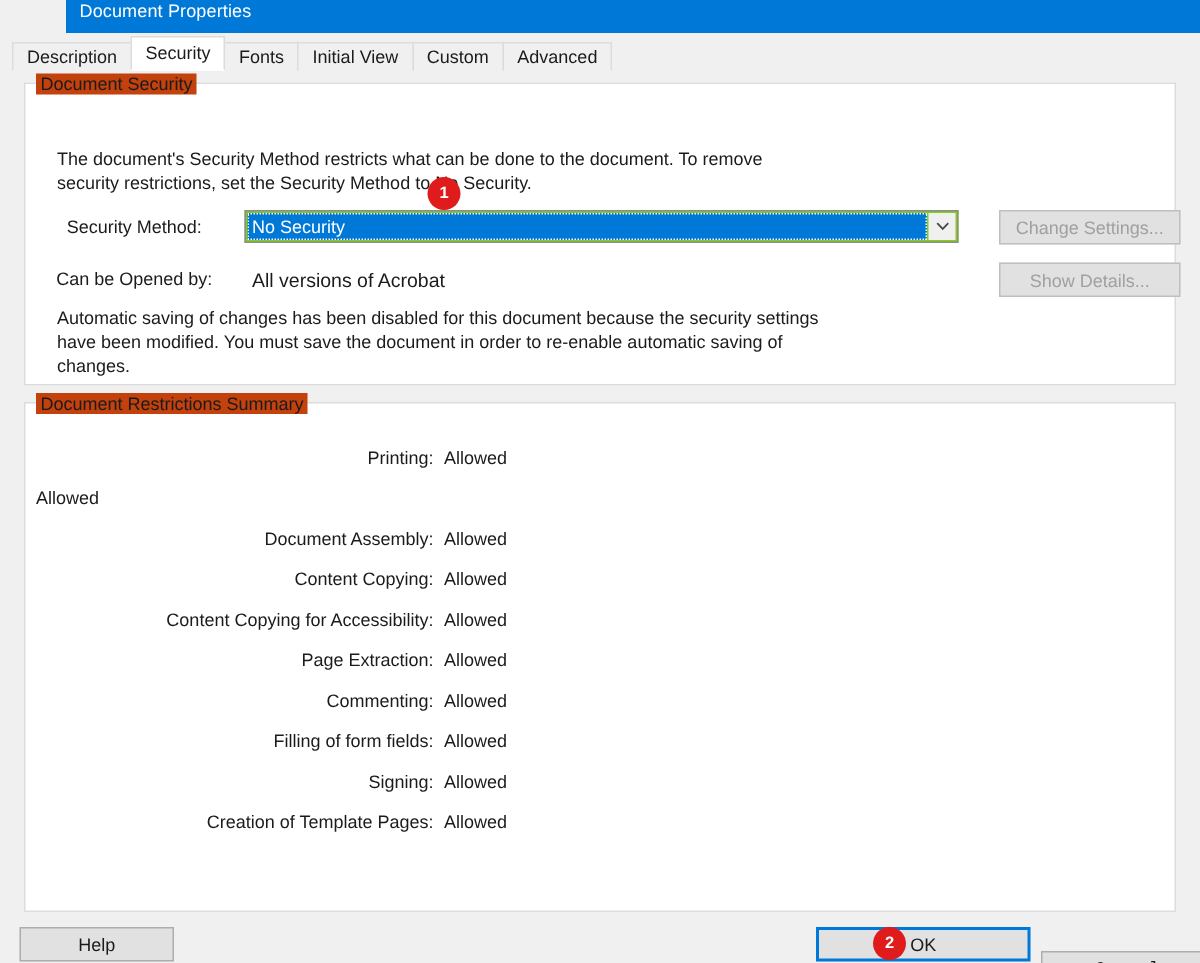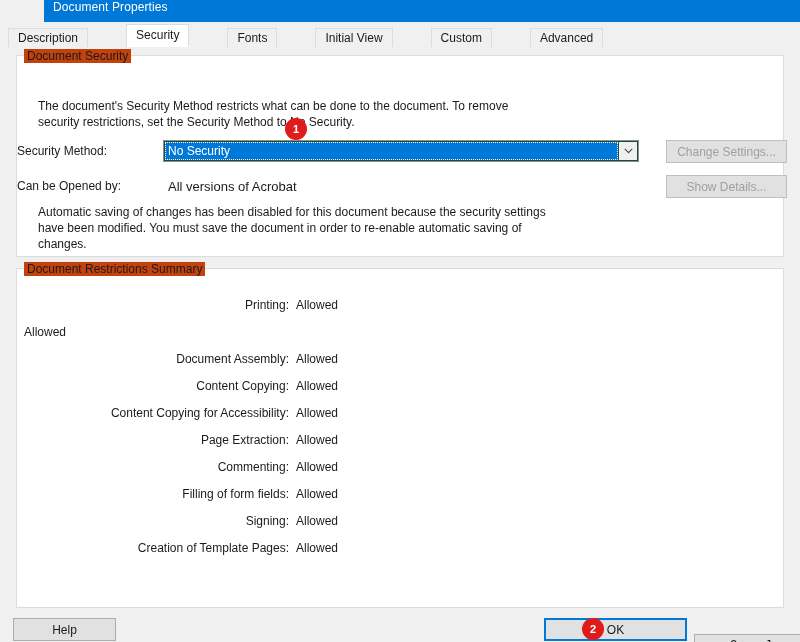--- a/index.html
+++ b/index.html
@@ -53,21 +53,20 @@
     box-sizing: border-box;
   }
 
   
   .tabstrip {
     position: absolute;
     left: 8px; top: 3px;
     height: 22px;
     display: flex;
     align-items: flex-end;
-    gap: 39px;
   }
   .tab {
     height: 19px;
     line-height: 19px;
     padding: 0 9px;
     background: #f0f0f0;
     border: 1px solid #dcdcdc;
     border-bottom: none;
     box-sizing: border-box;
     font-size: 12px;
@@ -113,39 +112,39 @@
     left: 21px; top: 42px;
     width: 500px;
     font-size: 12px;
     line-height: 16px;
     color: #1b1b1b;
   }
   .row-label {
     position: absolute;
     font-size: 12px;
     color: #1b1b1b;
-    text-align: left;
+    text-align: center;
     white-space: nowrap;
   }
   .lbl-secmethod { left: 0px; top: 88px; width: 145px; }
   .lbl-openedby  { left: 0px; top: 123px; width: 145px; }
   .val-openedby {
     position: absolute;
     left: 151px; top: 123px;
     font-size: 13px;
     color: #1b1b1b;
     white-space: nowrap;
   }
 
   
   .combo {
     position: absolute;
     left: 146px; top: 84px;
     width: 476px; height: 22px;
-    background: #14532d;
+    background: #84cc16;
     border: 1px solid #8c8c8c;
     box-sizing: border-box;
     display: flex;
     align-items: stretch;
   }
   .combo-field {
     flex: 1;
     background: #0078d7;
     margin: 1px;
     position: relative;

